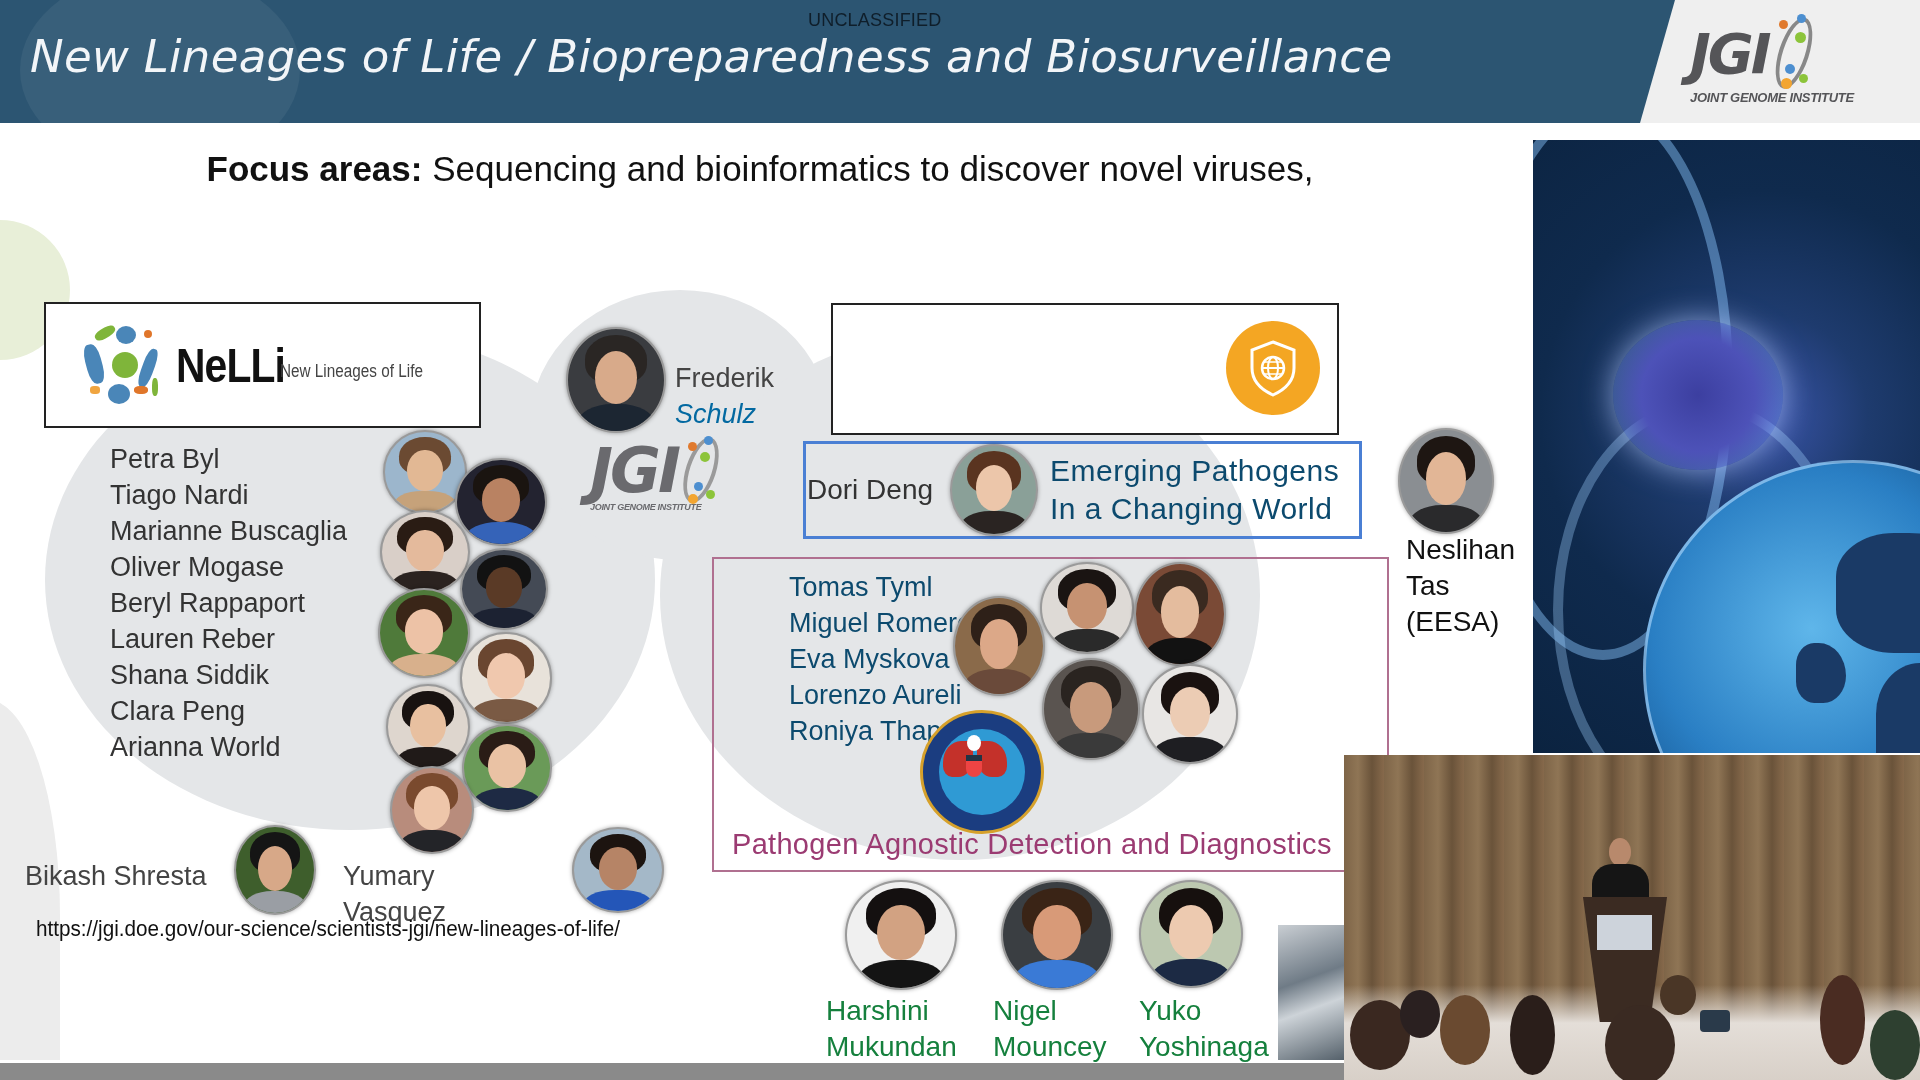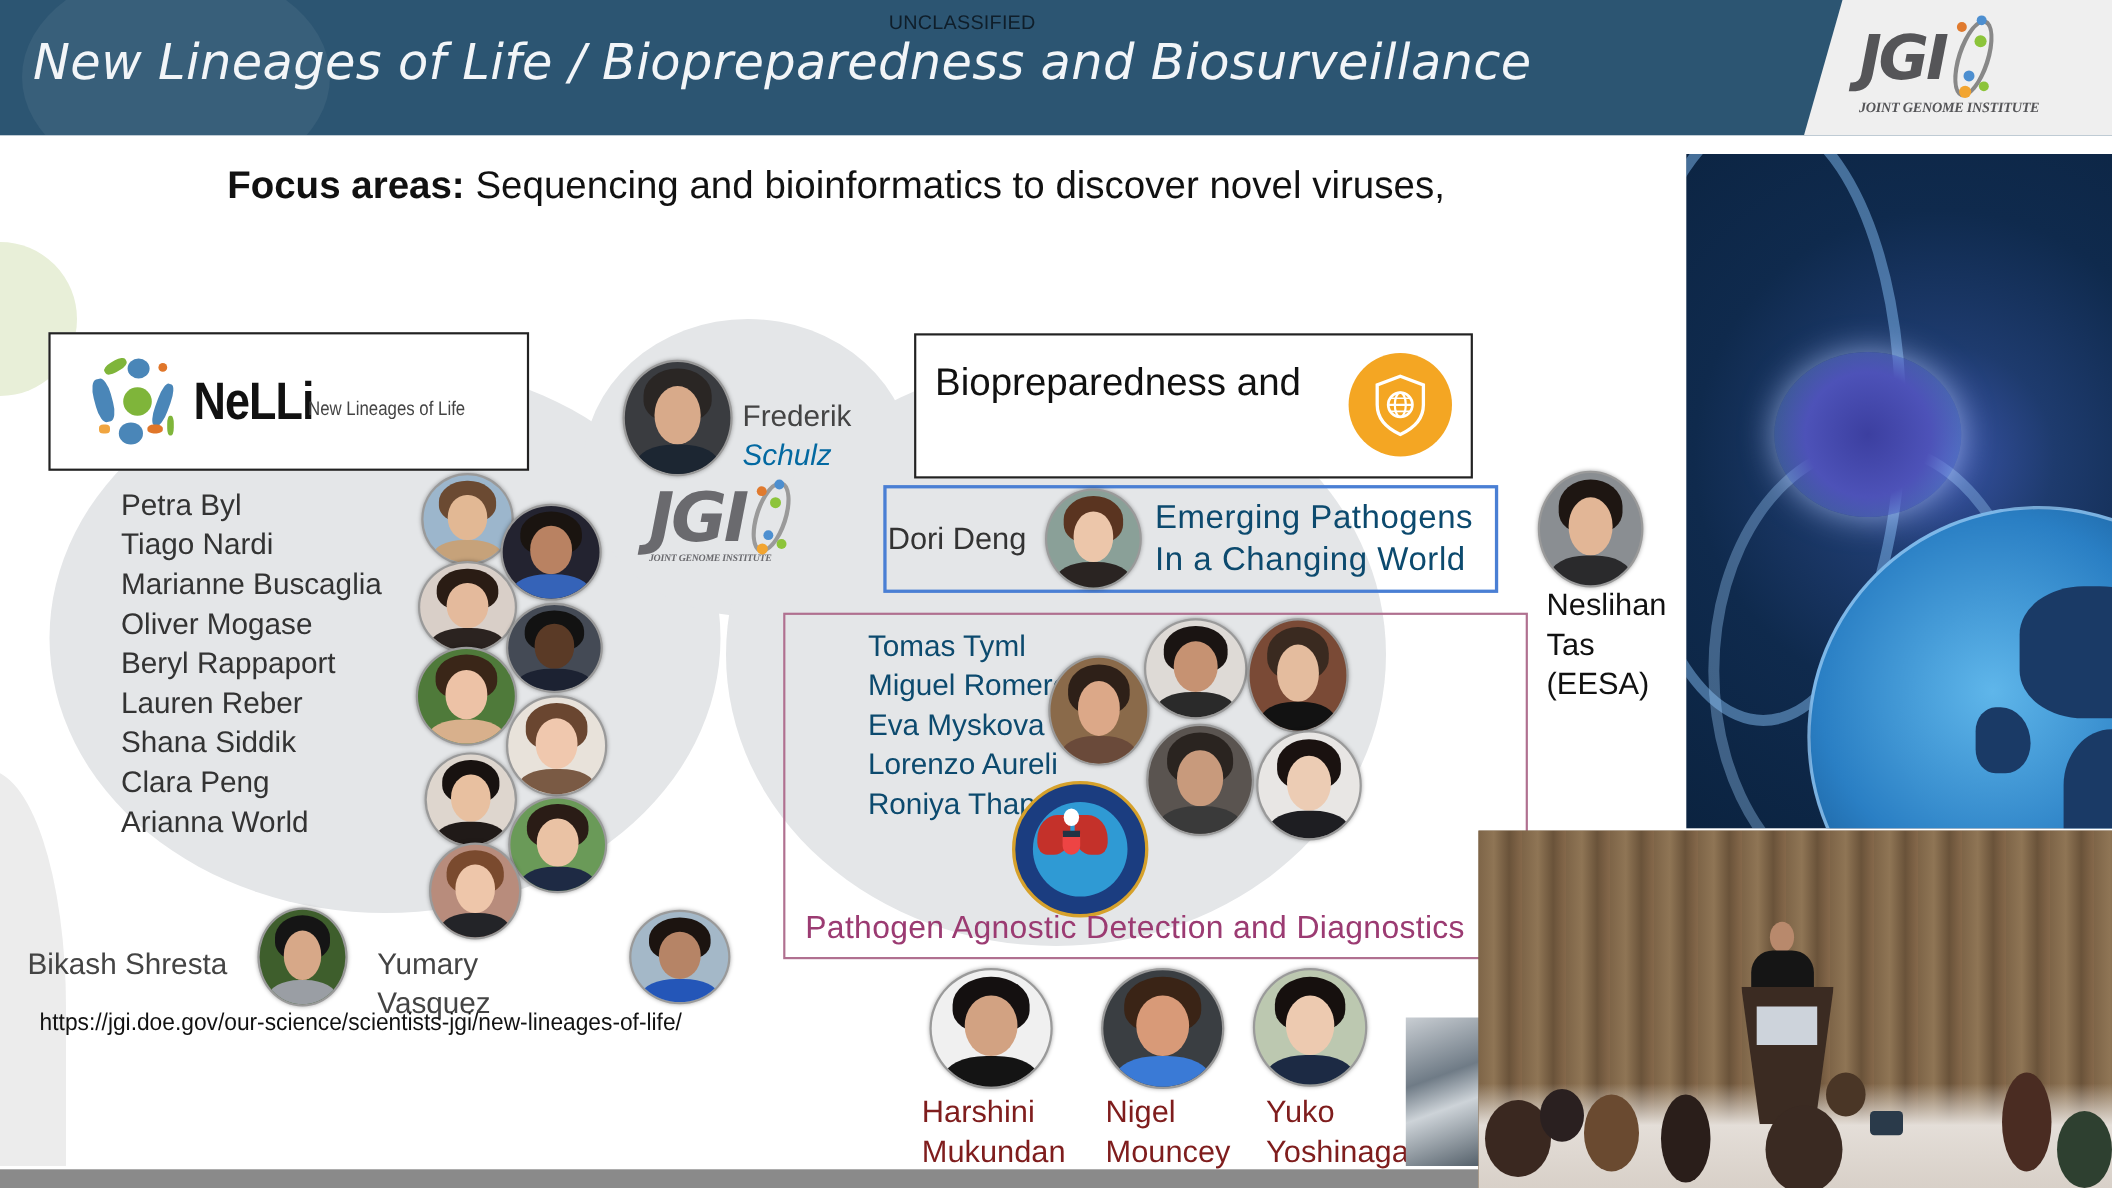--- a/index.html
+++ b/index.html
@@ -12,21 +12,21 @@
 
   
   .header { position: absolute; left: 0; top: 0; width: 1920px; height: 123px; background: #2c5572; overflow: hidden; }
   .header-deco { position: absolute; left: 20px; top: -30px; width: 280px; height: 200px; border-radius: 50%; background: rgba(255,255,255,0.06); }
   .header .classification { position: absolute; left: 808px; top: 10px; font-size: 18px; color: #0f1e2a; letter-spacing: 0.2px; }
   .header .title { position: absolute; left: 30px; top: 30px; font-family: "DejaVu Sans", sans-serif; font-style: italic; font-size: 45px; color: #f2f5f8; letter-spacing: 0.3px; white-space: nowrap; }
   .header .logo-panel { position: absolute; left: 1640px; top: 0; width: 280px; height: 123px; background: #efefef; clip-path: polygon(35px 0, 100% 0, 100% 100%, 0 100%); }
   .jgi-logo { position: absolute; display: flex; flex-direction: column; align-items: flex-start; }
   .jgi-logo .row { display: flex; align-items: center; }
   .jgi-logo .jgi-text { font-family: "DejaVu Sans", sans-serif; font-weight: bold; font-style: italic; color: #555558; letter-spacing: -3px; }
-  .jgi-logo .jgi-sub { font-family: Liberation Serif, serif; font-weight: bold; font-style: italic; color: #555558; letter-spacing: -0.3px; text-align: right; }
+  .jgi-logo .jgi-sub { font-family: Liberation Sans, sans-serif; font-weight: bold; font-style: italic; color: #555558; letter-spacing: -0.3px; text-align: right; }
   .helix { position: relative; }
   .helix .strand { position: absolute; border: 4px solid #888; border-radius: 50%; }
   .helix .dot { position: absolute; border-radius: 50%; }
 
   
   .intro { position: absolute; left: 40px; top: 145px; width: 1440px; text-align: center; font-size: 35px; line-height: 47px; color: #111; }
   .intro b { font-weight: bold; }
 
   
   .nelli-box { position: absolute; left: 44px; top: 302px; width: 437px; height: 126px; border: 2px solid #222; background: #fff; display: flex; align-items: center; padding-left: 36px; }
@@ -74,21 +74,21 @@
   .hero-img { position: absolute; left: 1533px; top: 140px; width: 387px; height: 613px; background: radial-gradient(circle at 60% 45%, #3a54a8 0%, #1e3b6e 25%, #0f2a4d 55%, #0b2340 100%); overflow: hidden; }
   .hero-img .virus { position: absolute; left: 80px; top: 180px; width: 170px; height: 150px; border-radius: 50%; background: radial-gradient(circle, #3c3fa0 0%, #4d52b8 50%, rgba(130,160,255,0.35) 75%, transparent 100%); box-shadow: 0 0 30px rgba(180,200,255,0.7); }
   .hero-img .globe { position: absolute; left: 110px; top: 320px; width: 420px; height: 420px; border-radius: 50%; background: radial-gradient(circle at 40% 40%, #5fb6ea 0%, #2a7fc4 45%, #104980 80%); border: 3px solid rgba(180,220,255,0.6); }
   .hero-img .land { position: absolute; background: #1a3a66; border-radius: 40% 60% 50% 40%; }
   .hero-img .helix-arc { position: absolute; border: 10px solid rgba(140,200,255,0.45); border-radius: 50%; }
 
   
   .neslihan-label { position: absolute; left: 1406px; top: 532px; font-size: 28px; line-height: 36px; color: #111; }
 
   
-  .bottom-name { position: absolute; top: 993px; font-size: 28px; line-height: 36px; color: #7f1d1d; white-space: nowrap; margin-left: 12px; }
+  .bottom-name { position: absolute; top: 993px; font-size: 28px; line-height: 36px; color: #15803d; white-space: nowrap; }
 
   
   .thumb-photo { position: absolute; left: 1278px; top: 925px; width: 70px; height: 135px; background: linear-gradient(160deg, #c9ced3 0%, #6f7b86 40%, #cdd3d8 60%, #525e68 100%); }
 
   
   .inset { position: absolute; left: 1344px; top: 755px; width: 576px; height: 325px; background: #7a6346; overflow: hidden; }
   .curtain { position: absolute; top: 0; height: 100%; }
   .podium { position: absolute; left: 1583px; top: 897px; width: 84px; height: 125px; background: #3b2b22; clip-path: polygon(0 0, 100% 0, 80% 100%, 20% 100%); }
   .podium-sign { position: absolute; left: 1597px; top: 915px; width: 55px; height: 35px; background: #cdd3db; }
   .speaker-body { position: absolute; left: 1592px; top: 864px; width: 57px; height: 40px; background: #151515; border-radius: 20px 20px 0 0; }
@@ -244,21 +244,20 @@
 <div class="avatar" style="left:572px;top:827px;width:92px;height:86px;background:#a4b8c8;">
     <span class="hair" style="background:#1c1410;"></span>
     <span class="face" style="background:#b68466;"></span>
     <span class="body" style="background:#2456b8;"></span>
   </div>
 
 <div class="url">https://jgi.doe.gov/our-science/scientists-jgi/new-lineages-of-life/</div>
 
 <div class="bio-box">
   <div class="bio-title">
-    <div>Biopreparedness and</div>
   </div>
   <div class="shield-badge">
     <svg width="54" height="60" viewBox="0 0 54 60">
       <path d="M27 4 L48 12 L48 30 C48 44 38 52 27 57 C16 52 6 44 6 30 L6 12 Z" fill="none" stroke="#fff" stroke-width="3"></path>
       <circle cx="27" cy="30" r="11" fill="none" stroke="#fff" stroke-width="2.5"></circle>
       <ellipse cx="27" cy="30" rx="5" ry="11" fill="none" stroke="#fff" stroke-width="2"></ellipse>
       <line x1="16" y1="30" x2="38" y2="30" stroke="#fff" stroke-width="2"></line>
       <line x1="18" y1="24" x2="36" y2="24" stroke="#fff" stroke-width="1.5"></line>
       <line x1="18" y1="36" x2="36" y2="36" stroke="#fff" stroke-width="1.5"></line>
     </svg>

